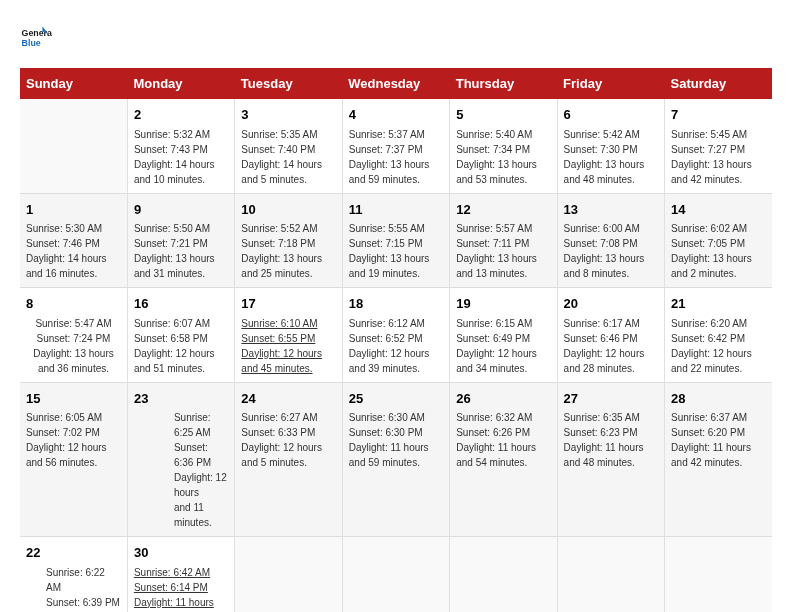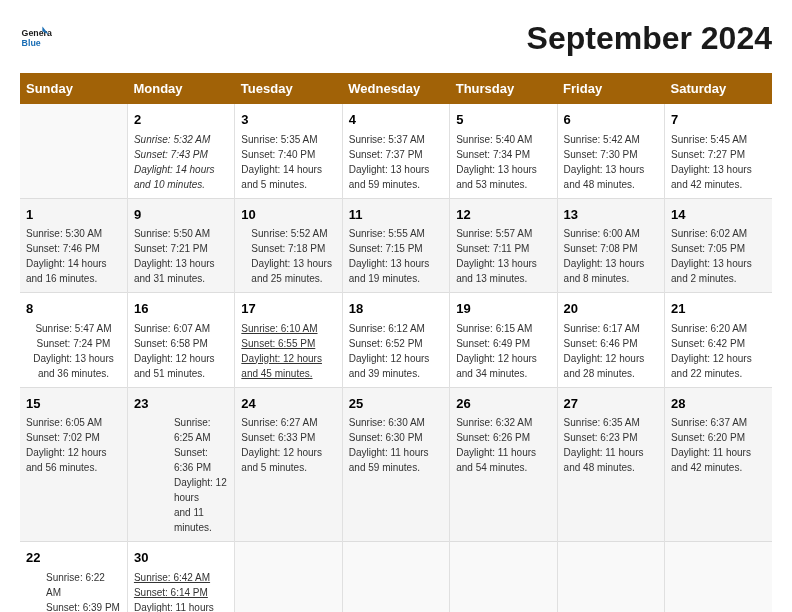--- a/index.html
+++ b/index.html
@@ -34,21 +34,21 @@
     .subtitle {
       font-size: 16px;
       color: #444;
     }
     table {
       width: 100%;
       border-collapse: collapse;
       font-size: 11px;
     }
     thead tr {
-      background: #a16207;
+      background: #b91c1c;
       color: #fff;
     }
     thead th {
       padding: 8px 6px;
       text-align: left;
       font-size: 13px;
       font-weight: bold;
     }
     tbody tr {
       border-bottom: 1px solid #ddd;
@@ -83,42 +83,41 @@
 
 <div class="header">
   <div class="logo">
     <svg class="logo-icon" viewBox="0 0 40 40">
       <text x="2" y="20" font-size="11" font-weight="bold" fill="#1a1a1a">General</text>
       <text x="2" y="32" font-size="11" font-weight="bold" fill="#1a6eb5">Blue</text>
       <polygon points="28,8 36,18 28,14" fill="#1a6eb5"></polygon>
     </svg>
   </div>
   <div class="title-block">
-    <div class="month-title">September 2024</div>
   </div>
 </div>
 
 <table>
   <thead>
     <tr>
     <th>Sunday</th>
         <th>Monday</th>
         <th>Tuesday</th>
         <th>Wednesday</th>
         <th>Thursday</th>
         <th>Friday</th>
         <th>Saturday</th>
       </tr>
   </thead>
   <tbody id="calendar-body">
   <tr class="week-row">
         <td class="empty"></td>
         <td>
           <span class="day-num">2</span>
-          <div class="day-info" style="white-space: pre-line; font-style: italic;">Sunrise: 5:32 AM
+          <div class="day-info" style="white-space: pre-line;">Sunrise: 5:32 AM
 Sunset: 7:43 PM
 Daylight: 14 hours
 and 10 minutes.</div>
         </td>
         <td>
           <span class="day-num">3</span>
           <div class="day-info" style="white-space: pre-line;">Sunrise: 5:35 AM
 Sunset: 7:40 PM
 Daylight: 14 hours
 and 5 minutes.</div>
@@ -162,21 +161,21 @@
         </td>
         <td>
           <span class="day-num">9</span>
           <div class="day-info" style="white-space: pre-line;">Sunrise: 5:50 AM
 Sunset: 7:21 PM
 Daylight: 13 hours
 and 31 minutes.</div>
         </td>
         <td>
           <span class="day-num">10</span>
-          <div class="day-info" style="white-space: pre-line; margin-left: 10px;">Sunrise: 5:52 AM
+          <div class="day-info" style="white-space: pre-line;">Sunrise: 5:52 AM
 Sunset: 7:18 PM
 Daylight: 13 hours
 and 25 minutes.</div>
         </td>
         <td>
           <span class="day-num">11</span>
           <div class="day-info" style="white-space: pre-line;">Sunrise: 5:55 AM
 Sunset: 7:15 PM
 Daylight: 13 hours
 and 19 minutes.</div>

